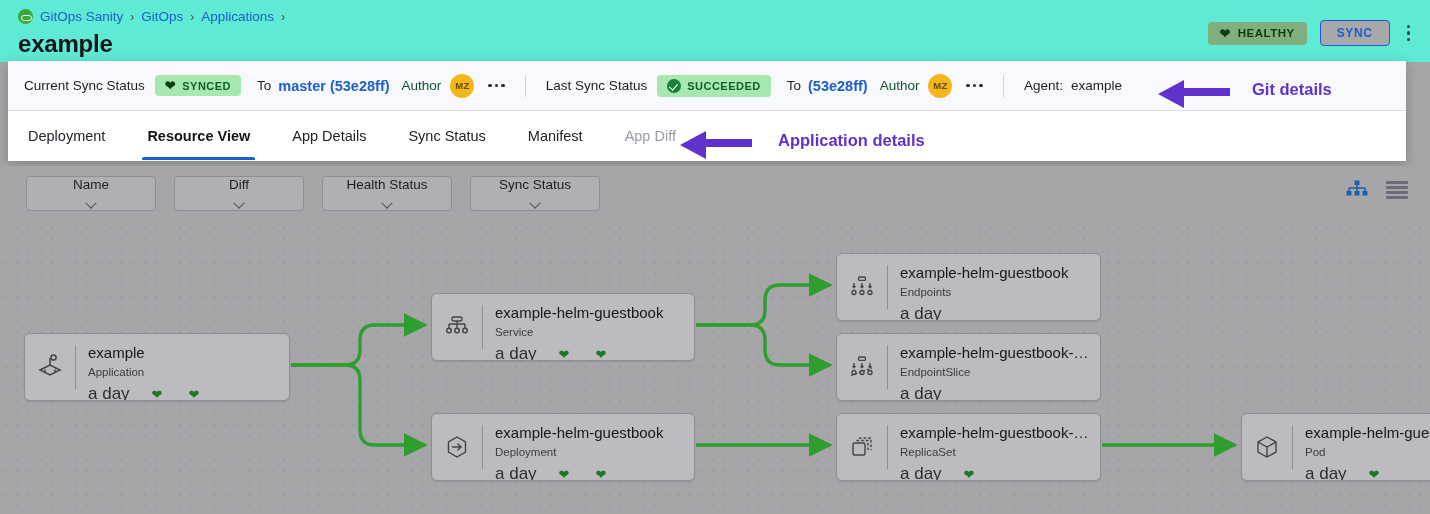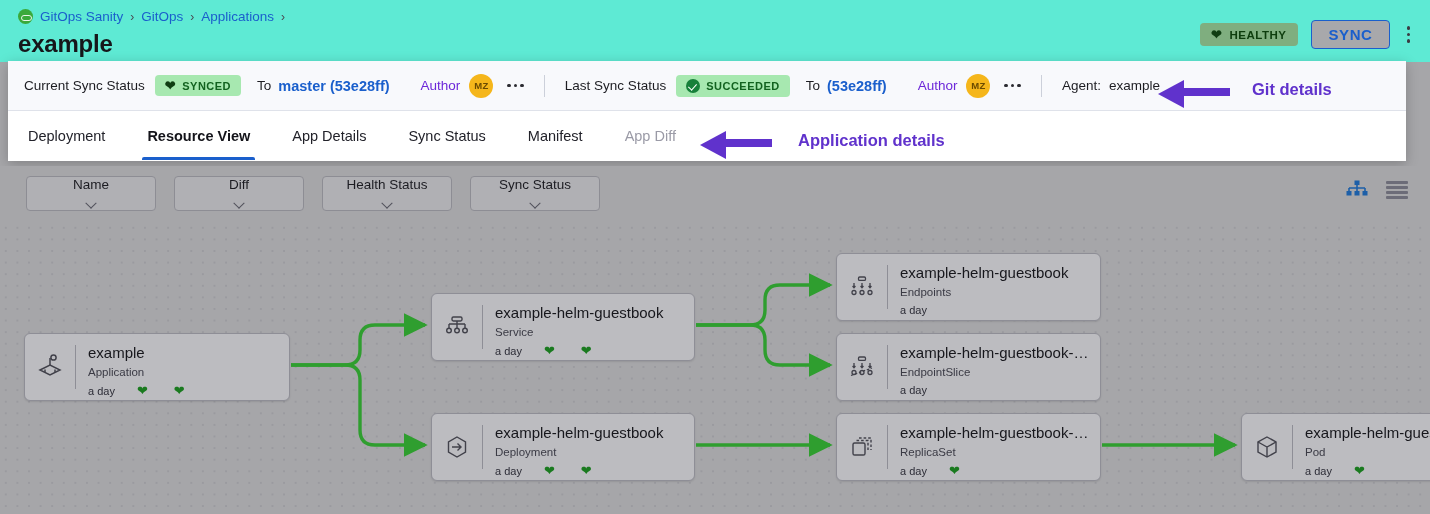--- a/index.html
+++ b/index.html
@@ -46,21 +46,21 @@
     display: flex; align-items: center; gap: 7px;
     background: #7fae7f; border-radius: 4px;
     padding: 5px 12px 5px 11px;
     font-size: 11.5px; font-weight: bold; color: #0d3d0d;
     letter-spacing: 0.5px;
   }
   .heart { display: inline-block; color: #0f3d12; font-size: 13px; line-height: 1; }
   .btn-sync {
     border: 1px solid #1a5fcc; border-radius: 4px;
     background: #a8a8ab; color: #1a5fcc;
-    font-size: 15px; font-weight: bold; letter-spacing: 0.6px;
+    font-size: 12px; font-weight: bold; letter-spacing: 0.6px;
     padding: 5px 16px; cursor: pointer;
     font-family: "Liberation Sans", sans-serif;
   }
   .kebab { display: flex; flex-direction: column; gap: 3px; cursor: pointer; padding: 2px 4px; }
   .kebab span { width: 3.5px; height: 3.5px; border-radius: 50%; background: #3b3b42; display: block; }
 
   
   .panel {
     position: absolute; left: 8px; top: 61px; width: 1398px; height: 100px;
     background: #fff; border-radius: 0;
@@ -92,21 +92,21 @@
     width: 14px; height: 14px; border-radius: 50%; background: #17803a;
     position: relative; display: inline-block; flex: 0 0 auto;
   }
   .check-circle::after {
     content: ""; position: absolute; left: 4px; top: 3px;
     width: 4px; height: 7px; border: solid #fff;
     border-width: 0 1.8px 1.8px 0; transform: rotate(42deg);
   }
   .sb-to { margin-left: 16px; color: #1d1d22; }
   .sb-rev { margin-left: 7px; color: #1a5fcc; font-weight: bold; font-size: 14.5px; cursor: pointer; }
-  .sb-author { margin-left: 31px; color: #6d28d9; }
+  .sb-author { margin-left: 12px; color: #14532d; }
   .avatar {
     width: 24px; height: 24px; border-radius: 50%;
     background: #f5b61b; color: #6b4a00;
     font-size: 9.5px; font-weight: bold;
     display: inline-flex; align-items: center; justify-content: center;
     margin-left: 9px; letter-spacing: 0.3px;
   }
   .dots-h { display: inline-flex; gap: 3px; margin-left: 14px; cursor: pointer; align-items: center; }
   .dots-h i { width: 3.5px; height: 3.5px; border-radius: 50%; background: #2b2b31; display: block; }
   .vrule { width: 1px; height: 22px; background: #ccd0da; margin-left: 20px; }
@@ -143,21 +143,21 @@
     position: absolute; left: 0; top: -5px;
     width: 0; height: 0;
     border-top: 14px solid transparent;
     border-bottom: 14px solid transparent;
     border-right: 26px solid #6032cc;
   }
   .anno-text {
     color: #6032cc; font-size: 16.5px; font-weight: bold; white-space: nowrap;
   }
   #anno-git { left: 1158px; top: 80px; gap: 22px; }
-  #anno-app { left: 700px; top: 131px; gap: 26px; }
+  #anno-app { left: 680px; top: 131px; gap: 26px; }
 
   
   .toolbar {
     position: absolute; left: 0; top: 166px; width: 1430px; height: 56px;
     background: #a6a6a9;
   }
   .filters { position: absolute; left: 26px; top: 10px; display: flex; gap: 18px; }
   .dropdown {
     width: 130px; height: 35px; border: 1px solid #8d8d94; border-radius: 4px;
     background: #b0b0b4;
@@ -198,21 +198,21 @@
     flex: 0 0 auto; color: #41414a;
   }
   .node-div { width: 1px; background: #8e8e96; margin: 11px 0; flex: 0 0 auto; }
   .node-body { padding: 9px 10px 8px 12px; flex: 1 1 auto; min-width: 0; overflow: hidden; }
   .node-title {
     font-size: 15px; color: #17171c; white-space: nowrap;
     overflow: hidden; text-overflow: ellipsis; line-height: 1.35;
   }
   .node-kind { font-size: 11.5px; color: #3a3a44; margin-top: 3px; line-height: 1.2; }
   .node-meta { display: flex; align-items: center; gap: 0px; margin-top: 4px; }
-  .node-age { font-size: 11px; color: #2c2c36; }
+  .node-age { font-size: 17px; color: #2c2c36; }
   .node-heart { color: #1a7a1f; font-size: 13px; line-height: 1; }
 </style>
 </head>
 <body>
 
 <div id="root">
 
   <div class="header">
     <div class="breadcrumb">
       <span class="bc-logo"></span>

